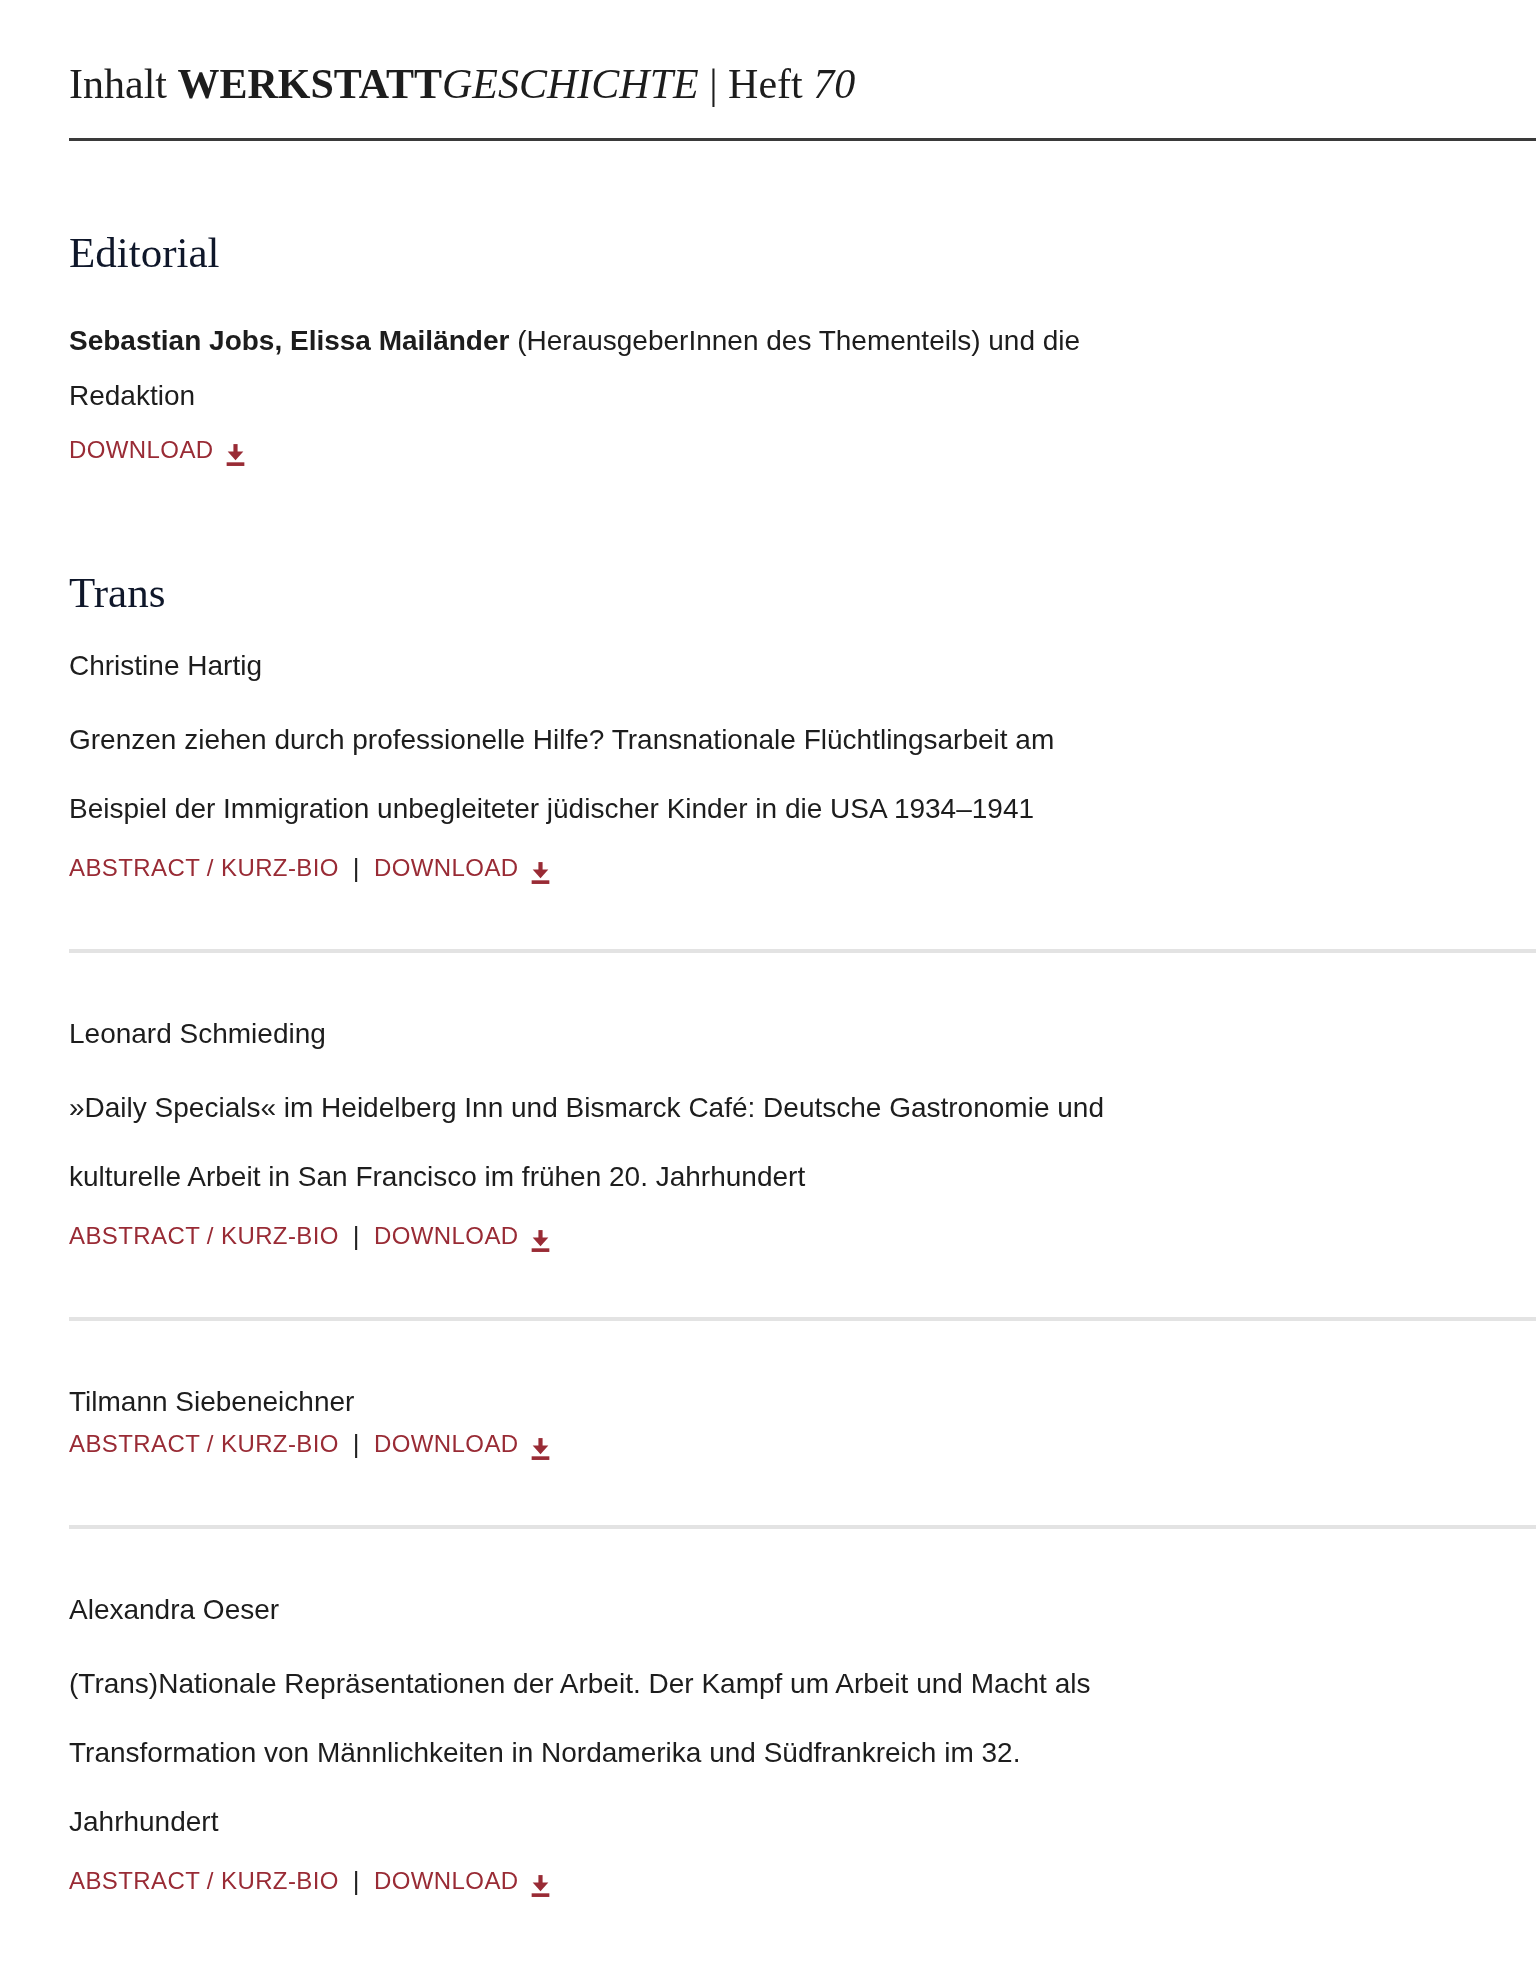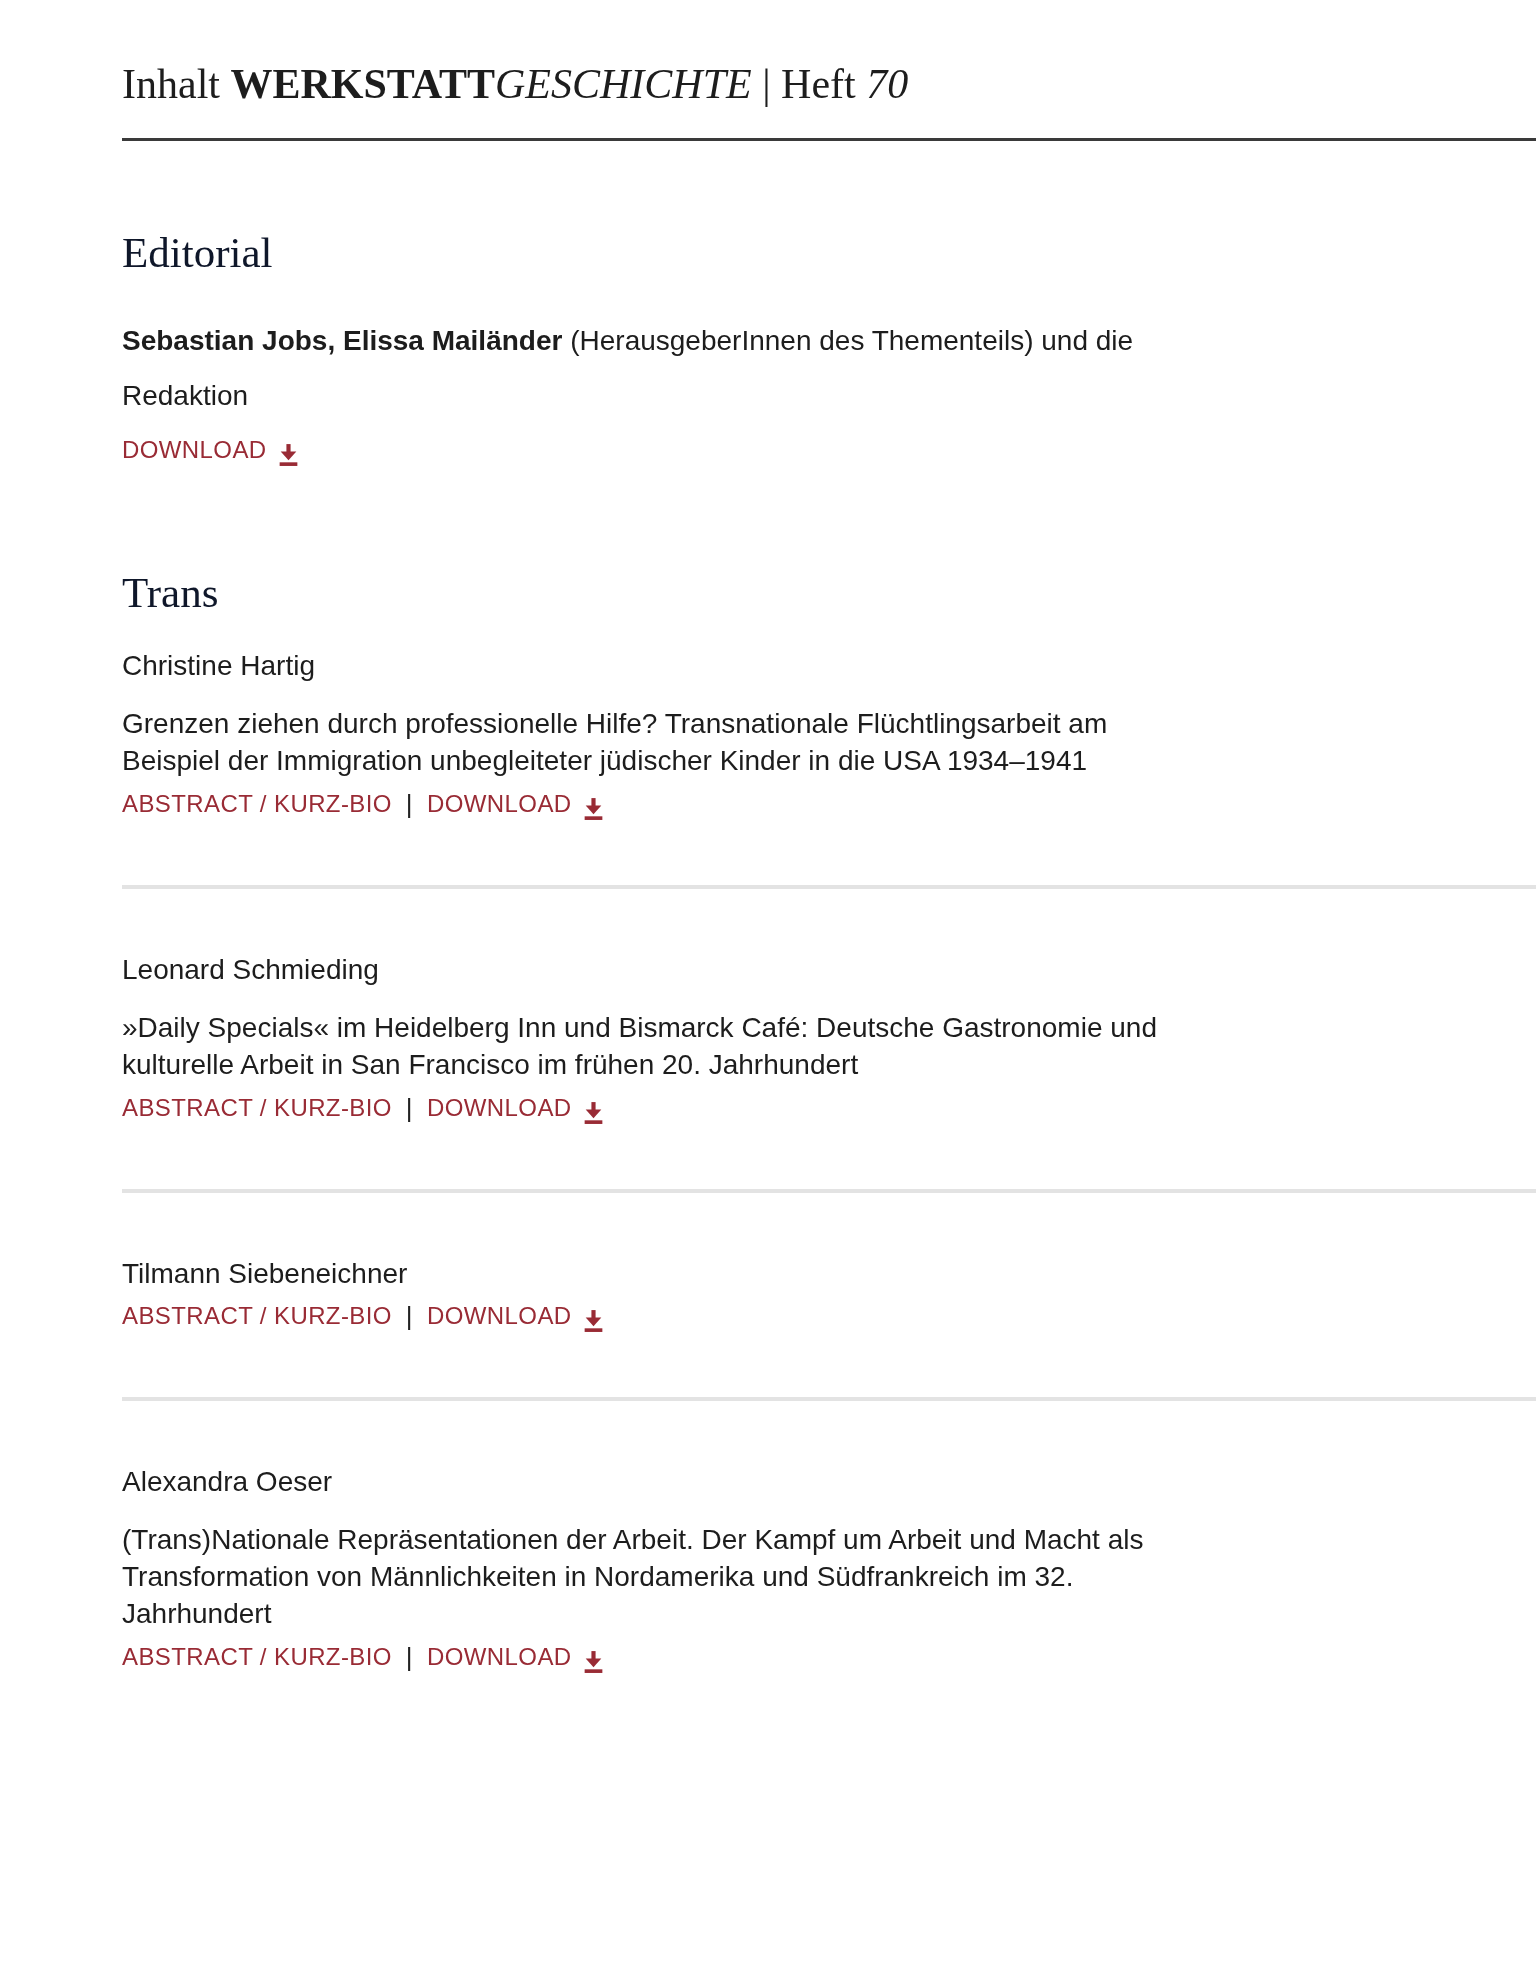--- a/index.html
+++ b/index.html
@@ -8,21 +8,21 @@
     --rule-dark:#3a3a3a;
     --rule-light:#e3e3e3;
   }
   *{box-sizing:border-box;}
   html,body{margin:0;padding:0;}
   body{
     width:1536px;height:1964px;overflow:hidden;
     background:#ffffff;color:var(--text);
     font-family:"Liberation Sans",sans-serif;
   }
-  .page{padding:58px 0 0 98px;margin-left:24px;}
+  .page{padding:58px 0 0 69px;}
 
   
   .masthead{
     font-family:"Liberation Serif",serif;
     font-size:42px;line-height:52px;font-weight:400;
     padding-bottom:28px;margin:0;
     border-bottom:3px solid var(--rule-dark);
     white-space:nowrap;
   }
   .masthead .bold{font-weight:700;}
@@ -43,21 +43,21 @@
     white-space:pre-line;max-width:1220px;
   }
   .meta-line .authors-bold{font-weight:700;}
 
   .entry-author{
     font-size:28px;line-height:34px;font-weight:400;
     margin:64px 0 0 0;
   }
   .entry-author.first{margin-top:30px;}
   .entry-title{
-    font-size:28px;line-height:37px;margin:22px 0 0 0;
+    font-size:28px;line-height:69px;margin:22px 0 0 0;
     white-space:pre-line;max-width:1230px;
   }
 
   
   .link-row{
     margin:10px 0 0 0;font-size:24px;line-height:30px;
     letter-spacing:0.4px;display:flex;align-items:center;
   }
   .editorial-links{margin-top:12px;}
   a.text-link{

